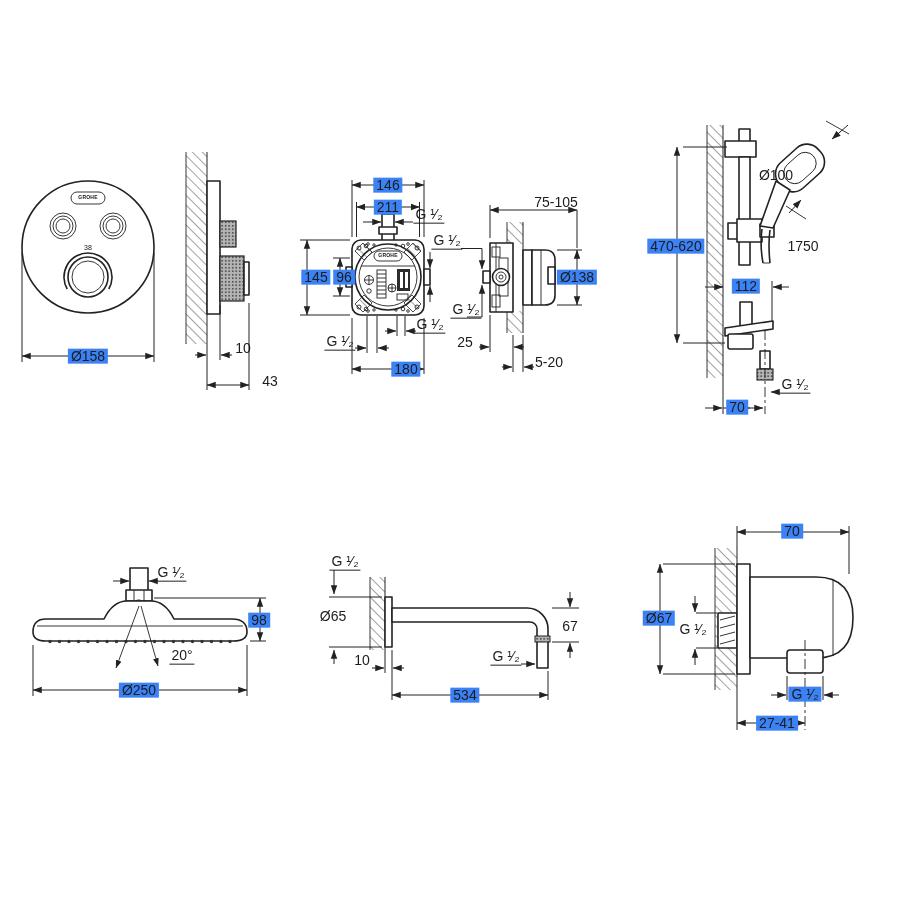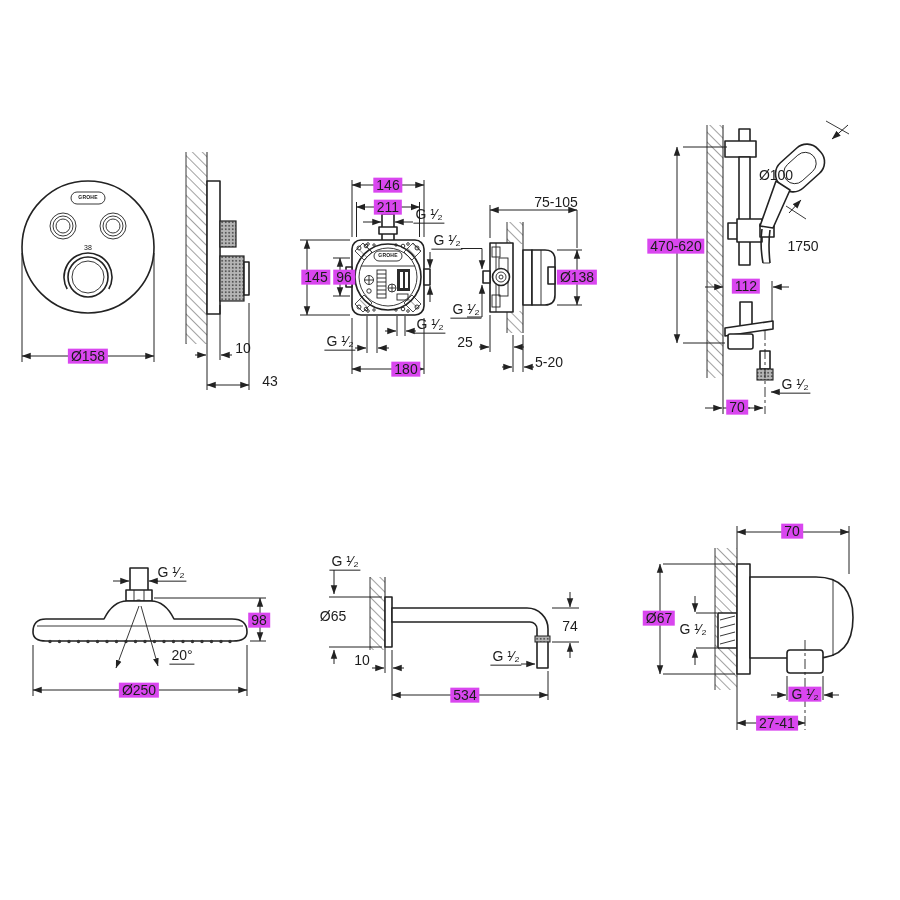--- a/index.html
+++ b/index.html
@@ -6,21 +6,21 @@
   #canvas{position:relative;width:900px;height:900px;background:#fff;overflow:hidden;
           font-family:"Liberation Sans",sans-serif;}
   #canvas svg{position:absolute;left:0;top:0;}
   .o  {fill:#fff;stroke:#222;stroke-width:1.6;stroke-linejoin:round;}
   .ol {fill:none;stroke:#222;stroke-width:1.6;stroke-linejoin:round;}
   .t  {fill:none;stroke:#222;stroke-width:0.9;}
   .d  {fill:none;stroke:#222;stroke-width:1;}
   .cl {fill:none;stroke:#222;stroke-width:0.9;stroke-dasharray:10 3 3 3;}
   .lbl{position:absolute;transform:translate(-50%,-50%);font-size:14px;color:#1c1c1c;
        white-space:nowrap;line-height:1.05;}
-  .bg {background:#d946ef;padding:0 3px;}
+  .bg {background:#3b82f6;padding:0 3px;}
   .ul {border-bottom:1.4px solid #222;padding:0 2px 1px 2px;}
   .tiny{font-size:5px;font-weight:bold;letter-spacing:.2px;color:#111;}
   .small{font-size:7px;color:#111;}
 </style>
 </head>
 <body>
 
 <div id="canvas">
 <svg width="900" height="900" viewBox="0 0 900 900">
   <defs>
@@ -354,20 +354,20 @@
   <span class="lbl ul" style="left:171px;top:573px">G ¹⁄₂</span>
   <span class="lbl bg" style="left:259px;top:620px">98</span>
   <span class="lbl ul" style="left:182px;top:656px">20°</span>
   <span class="lbl bg" style="left:139px;top:690px">Ø250</span>
 
   <span class="lbl ul" style="left:345px;top:562px">G ¹⁄₂</span>
   <span class="lbl" style="left:333px;top:616px">Ø65</span>
   <span class="lbl" style="left:362px;top:660px">10</span>
   <span class="lbl bg" style="left:465px;top:695px">534</span>
   <span class="lbl ul" style="left:506px;top:657px">G ¹⁄₂</span>
-  <span class="lbl" style="left:570px;top:626px">74</span>
+  <span class="lbl" style="left:570px;top:626px">67</span>
 
   <span class="lbl bg" style="left:792px;top:531px">70</span>
   <span class="lbl bg" style="left:659px;top:618px">Ø67</span>
   <span class="lbl" style="left:693px;top:629px">G ¹⁄₂</span>
   <span class="lbl bg" style="left:805px;top:694px">G ¹⁄₂</span>
   <span class="lbl bg" style="left:777px;top:723px">27-41</span>
 </div>
 
 </body></html>

